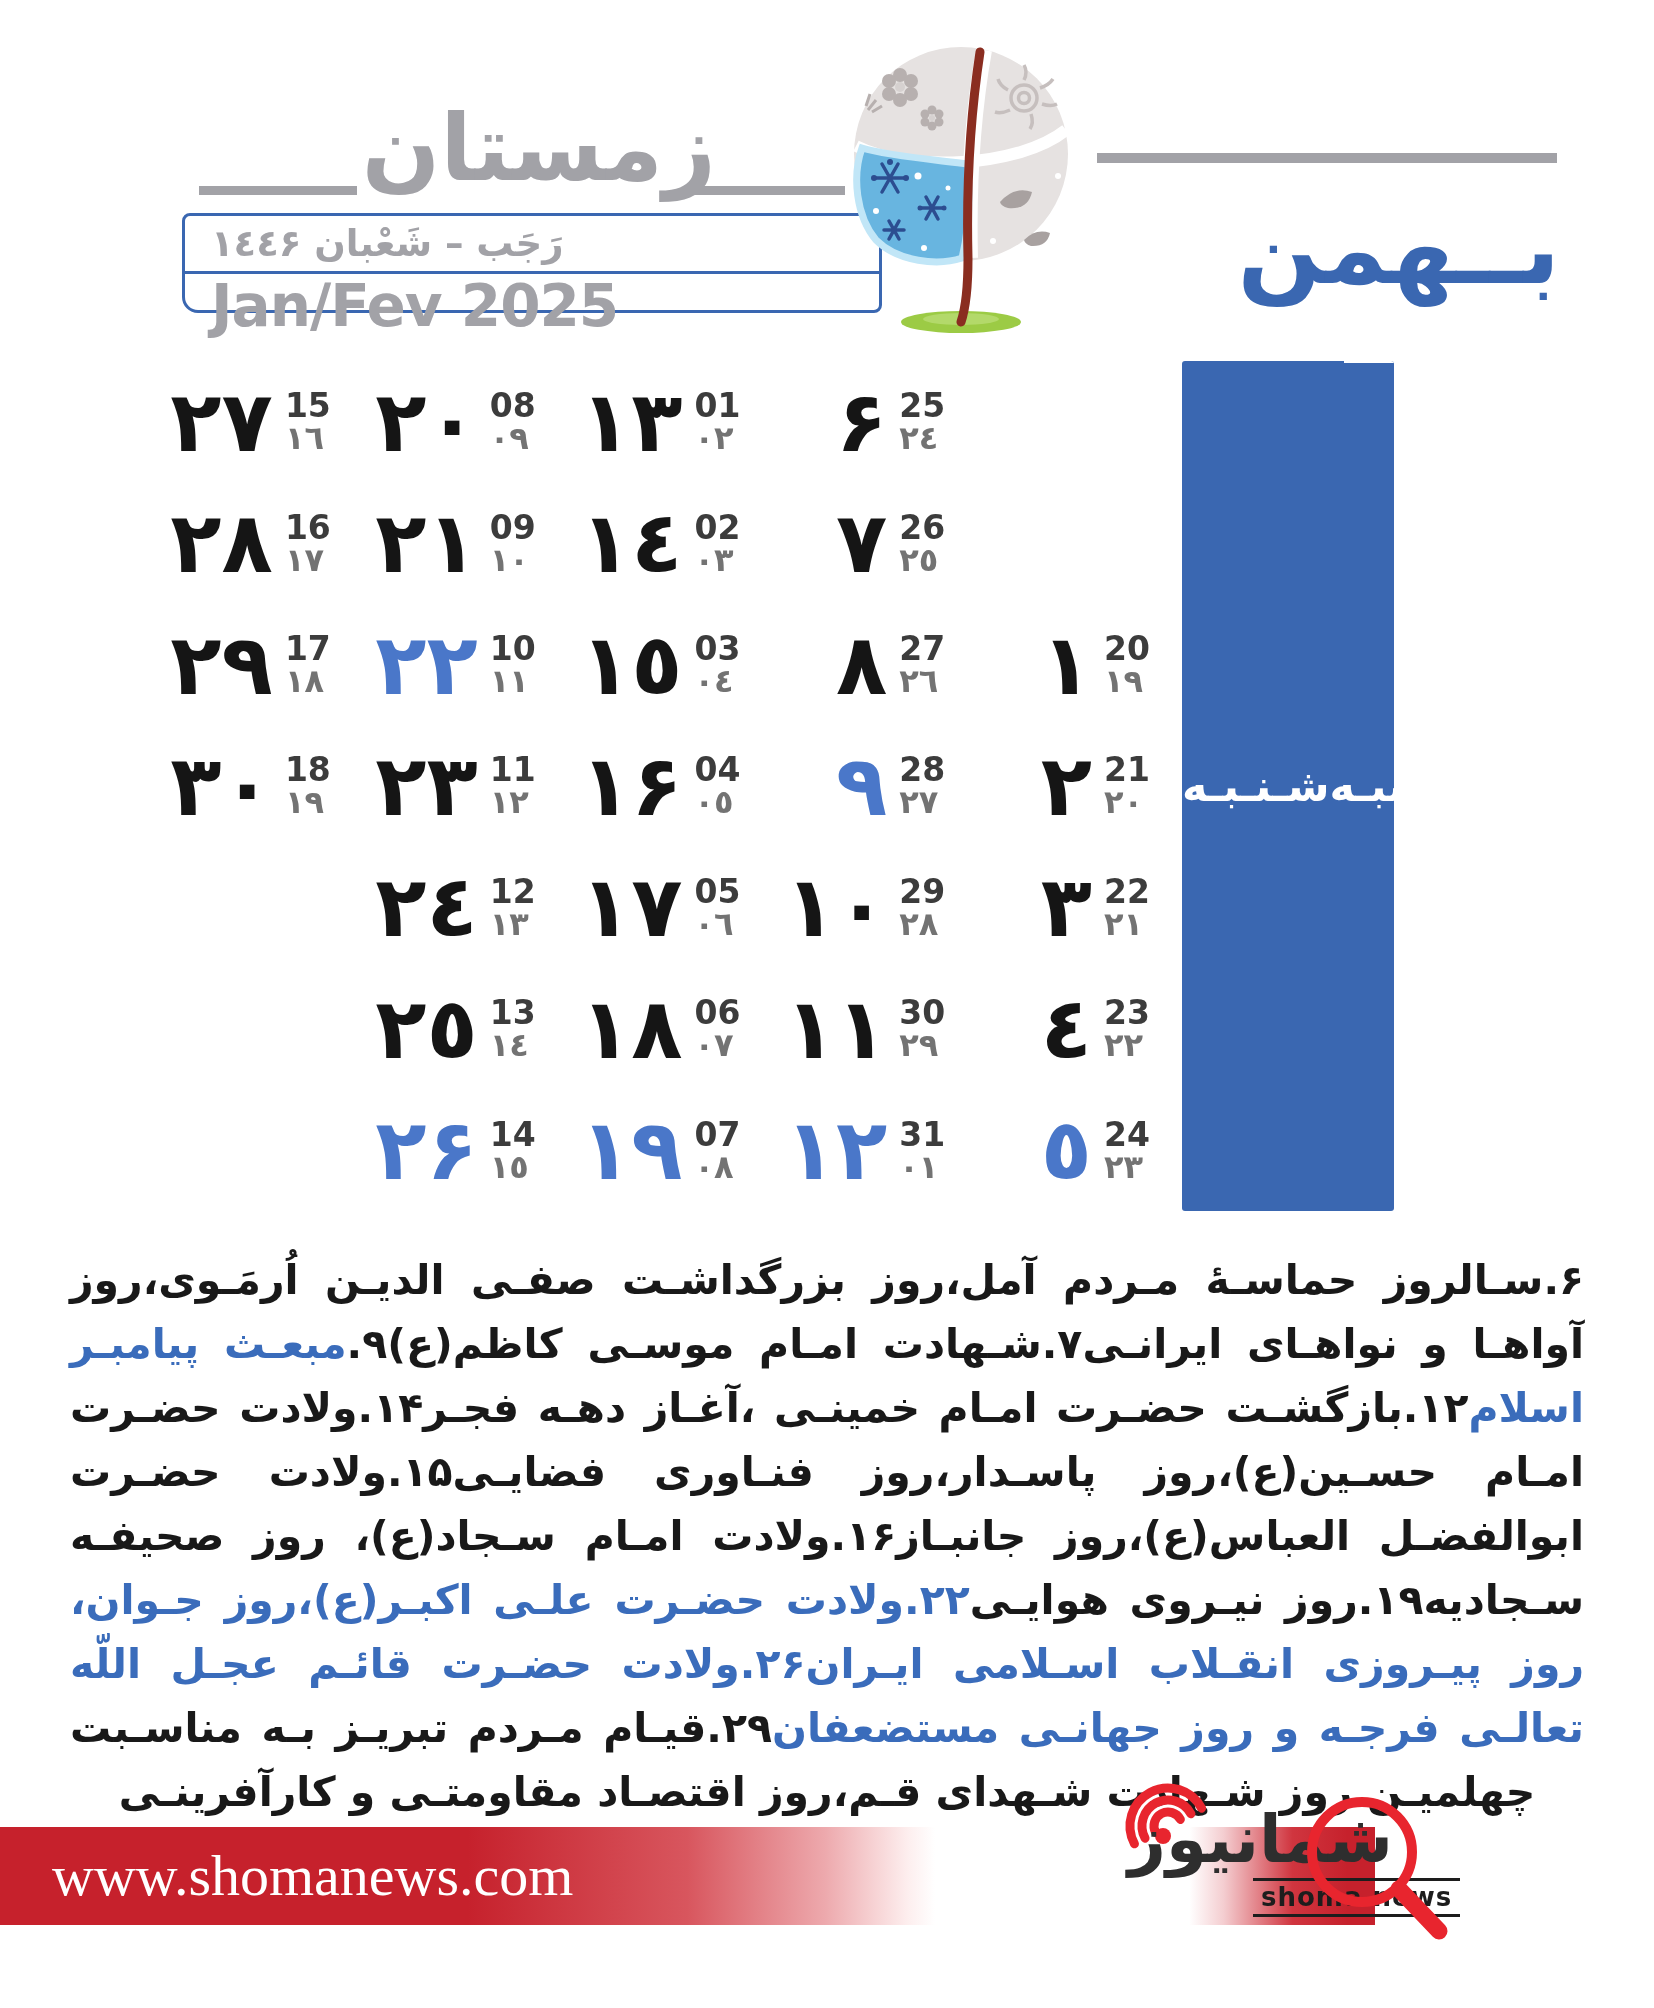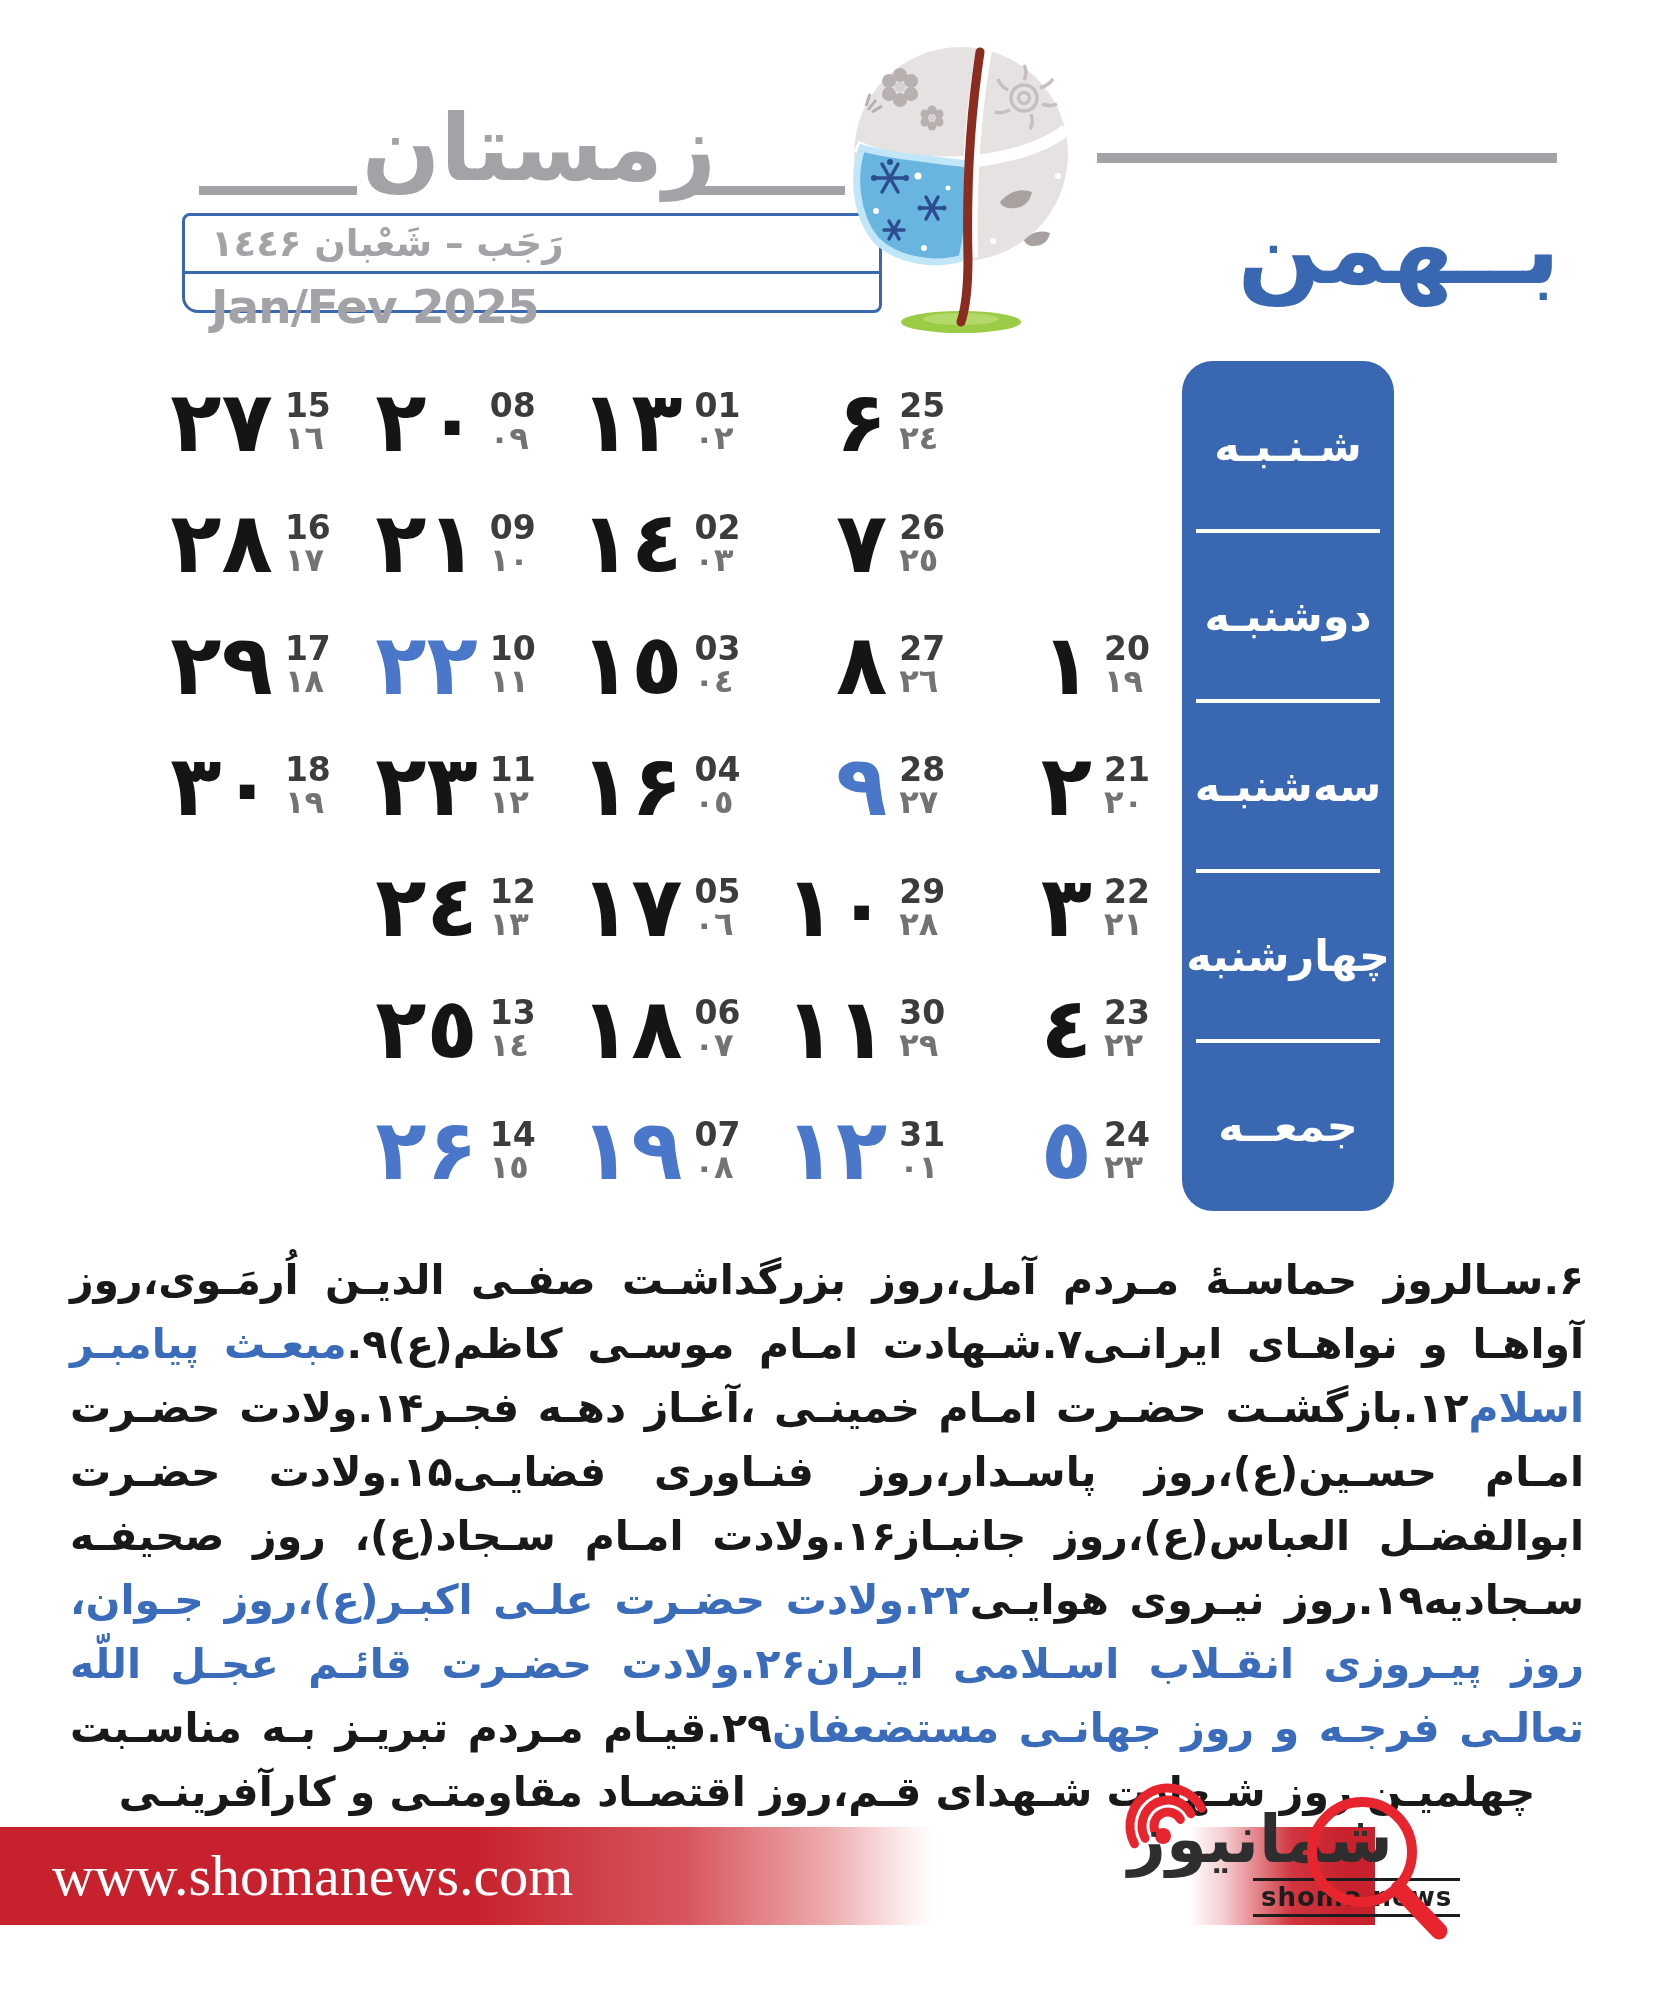--- a/index.html
+++ b/index.html
@@ -17,26 +17,26 @@
     font-size:92px;font-weight:bold;color:var(--gray);direction:rtl;line-height:1.1}
   #month-title{top:188px;right:94px;font-size:98px;font-weight:bold;
     color:var(--blue);direction:rtl;line-height:1.25}
   #info-box{left:182px;top:213px;width:700px;height:100px;
     border:3px solid var(--blue);border-radius:8px 8px 8px 16px;background:#fff}
   #info-box .row1{height:58px;border-bottom:3px solid var(--blue);display:flex;
     align-items:center;justify-content:flex-end;padding-left:26px;direction:rtl;
     color:var(--gray);font-size:37px;font-weight:bold}
   #info-box .row1 span{padding-right:190px}
   #info-box .row2{height:64px;display:flex;align-items:center;padding-left:26px;
-    color:var(--gray);font-size:47px;font-weight:bold;letter-spacing:-1px}
+    color:var(--gray);font-size:58px;font-weight:bold;letter-spacing:-1px}
   #tree{left:828px;top:26px}
 
   
   #weekday-col{left:1182px;top:361px;width:212px;height:850px;background:var(--blue);
-    border-radius:31px;display:flex;flex-direction:column;overflow:hidden}
+    border-radius:3px;display:flex;flex-direction:row;overflow:hidden}
   .wd-row{flex:1;display:flex;align-items:center;justify-content:center;
     color:#fff;font-size:43px;font-weight:bold;direction:rtl;position:relative}
   .wd-row + .wd-row::before{content:"";position:absolute;top:-2px;left:14px;right:14px;
     height:4px;background:#fff}
 
   
   #grid{left:138px;top:361px;width:1024px;height:850px;display:grid;
     grid-template-columns:repeat(5,1fr);grid-template-rows:repeat(7,1fr);direction:rtl}
   .cell{display:flex;direction:ltr;align-items:center;justify-content:flex-end;
     padding-right:12px;gap:12px}

